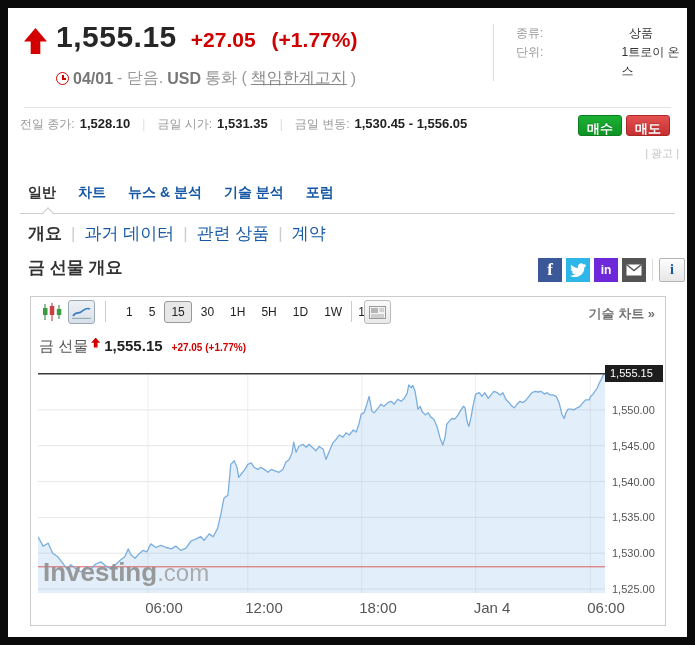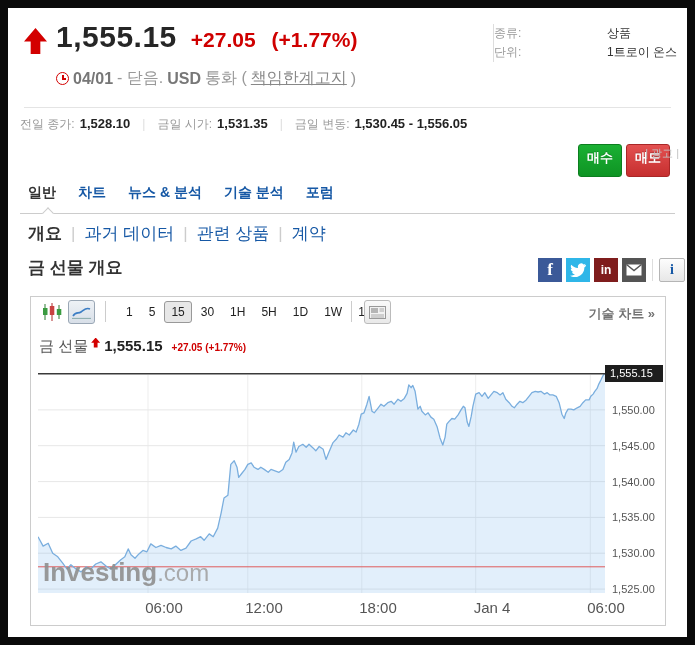--- a/index.html
+++ b/index.html
@@ -16,33 +16,33 @@
   .hdr-chg { font-size:21px; font-weight:bold; color:#cf0000; margin-left:14px; }
   .hdr-pct { font-size:21px; font-weight:bold; color:#cf0000; margin-left:16px; }
   .hdr-meta { position:absolute; left:48px; top:60px; display:flex; align-items:center; font-size:16px; color:#999; }
   .hdr-meta .b { font-weight:bold; color:#777; }
   .hdr-meta span { margin-right:4px; }
   .hdr-meta .lnk { color:#888; text-decoration:underline; cursor:pointer; }
   .clock { width:13px; height:13px; border:1.5px solid #d30000; border-radius:50%; position:relative; margin-right:6px; flex:none; }
   .clock:before { content:""; position:absolute; left:5px; top:2px; width:1.5px; height:4px; background:#d30000; }
   .clock:after  { content:""; position:absolute; left:5px; top:5px; width:4px; height:1.5px; background:#d30000; }
 
-  .info-panel { position:absolute; left:485px; top:16px; padding-left:0; border-left:1px solid #ddd; }
+  .info-panel { position:absolute; left:485px; top:16px; padding-left:22px; border-left:1px solid #ddd; }
   .info-row { display:flex; font-size:12px; line-height:19px; }
   .info-row .lbl { width:113px; color:#9a9a9a; }
   .info-row .val { color:#333; }
 
   
   .sep-line { position:absolute; left:16px; right:16px; top:99px; border-top:1px solid #e4e4e4; }
   .quote-bar { position:absolute; left:12px; top:108px; display:flex; align-items:baseline; font-size:12px; }
   .quote-bar .ql { color:#999; margin-right:5px; }
   .quote-bar .qv { color:#222; font-weight:bold; font-size:13px; }
   .quote-bar .qsep { color:#ddd; margin:0 12px; }
-  .btn { position:absolute; top:107px; width:44px; height:33px; border-radius:3px; color:#fff; font-weight:bold;
-    font-size:13px; text-align:center; line-height:25px; cursor:pointer; text-shadow:0 -1px 0 rgba(0,0,0,.2);margin-top:29px; }
+  .btn { position:absolute; top:107px; width:44px; height:21px; border-radius:3px; color:#fff; font-weight:bold;
+    font-size:13px; text-align:center; line-height:25px; cursor:pointer; text-shadow:0 -1px 0 rgba(0,0,0,.2); }
   .btn-buy { left:570px; background:linear-gradient(#1bb033,#0e9424); border:1px solid #0c7e1f; }
   .btn-sell { left:618px; background:linear-gradient(#e35151,#c62f2f); border:1px solid #a92727; }
   .ad-note { position:absolute; right:8px; top:138px; font-size:11px; color:#c2c2c2; }
 
   
   .tabs { position:absolute; left:20px; top:176px; display:flex; gap:22px; font-size:14px; font-weight:bold; }
   .tab { color:#1658a5; cursor:pointer; }
   .tab.active { color:#333; cursor:default; }
   .tab-line { position:absolute; left:12px; right:12px; top:205px; border-top:1px solid #ccc; }
   .tab-caret { position:absolute; left:24px; top:-5px; width:8px; height:8px; background:#fff;
@@ -52,21 +52,21 @@
   .subnav .sn.active { color:#333; font-weight:bold; cursor:default; }
   .subnav .sep { color:#ccc; margin:0 9px; }
 
   
   .sec-title { position:absolute; left:20px; top:248px; font-size:17px; font-weight:bold; color:#333; }
   .social { position:absolute; left:530px; top:250px; display:flex; align-items:center; }
   .sq { width:24px; height:24px; margin-right:4px; display:flex; align-items:center; justify-content:center;
     color:#fff; font-weight:bold; cursor:pointer; }
   .sq.fb { background:#3b5998; font-family:"Liberation Serif","DejaVu Serif",serif; font-size:17px; }
   .sq.tw { background:#2fb6e8; }
-  .sq.li { background:#7f1d1d; font-size:12px; }
+  .sq.li { background:#6d28d9; font-size:12px; }
   .sq.ml { background:#545454; }
   .soc-div { width:1px; height:22px; background:#ddd; margin:0 6px 0 2px; }
   .info-btn { width:26px; height:24px; border:1px solid #b5b5b5; border-radius:2px; background:linear-gradient(#fdfdfd,#e7e7e7);
     color:#1658a5; font-family:"Liberation Serif","DejaVu Serif",serif; font-weight:bold; font-size:14px;
     display:flex; align-items:center; justify-content:center; cursor:pointer; }
 
   
   .card { position:absolute; left:22px; top:288px; width:636px; height:330px; border:1px solid #ccc; background:#fff; }
   .toolbar-divider { position:absolute; top:4px; width:1px; height:21px; background:#ccc; }
   .candle-icon { position:absolute; left:11px; top:6px; width:20px; height:18px; cursor:pointer; }

